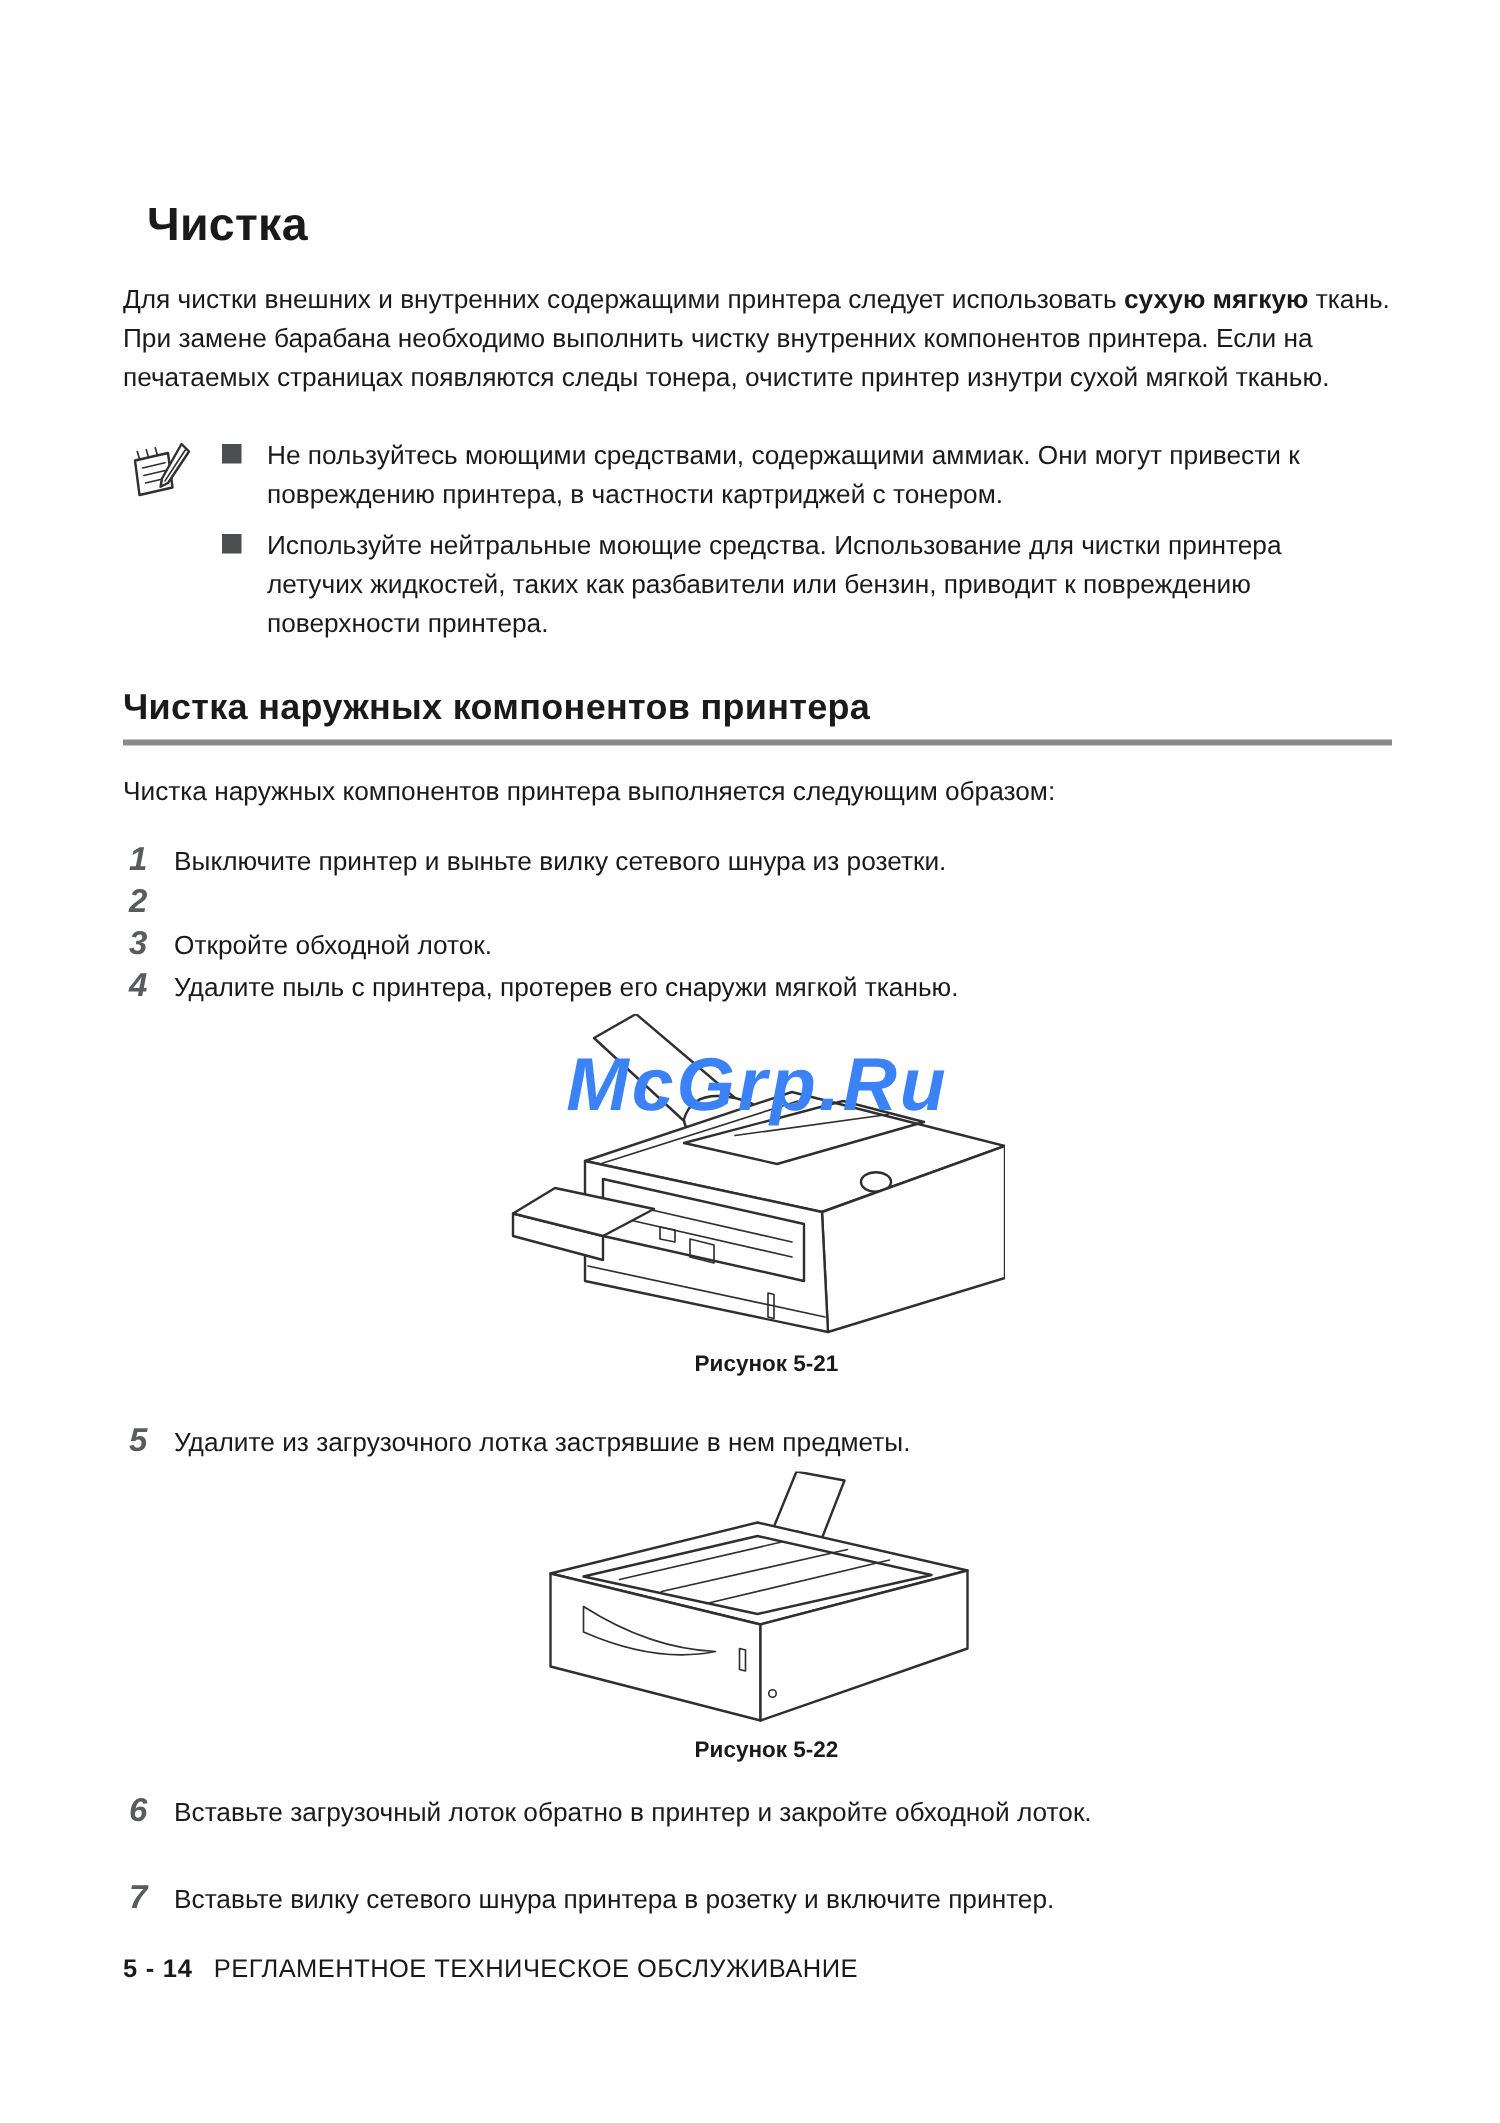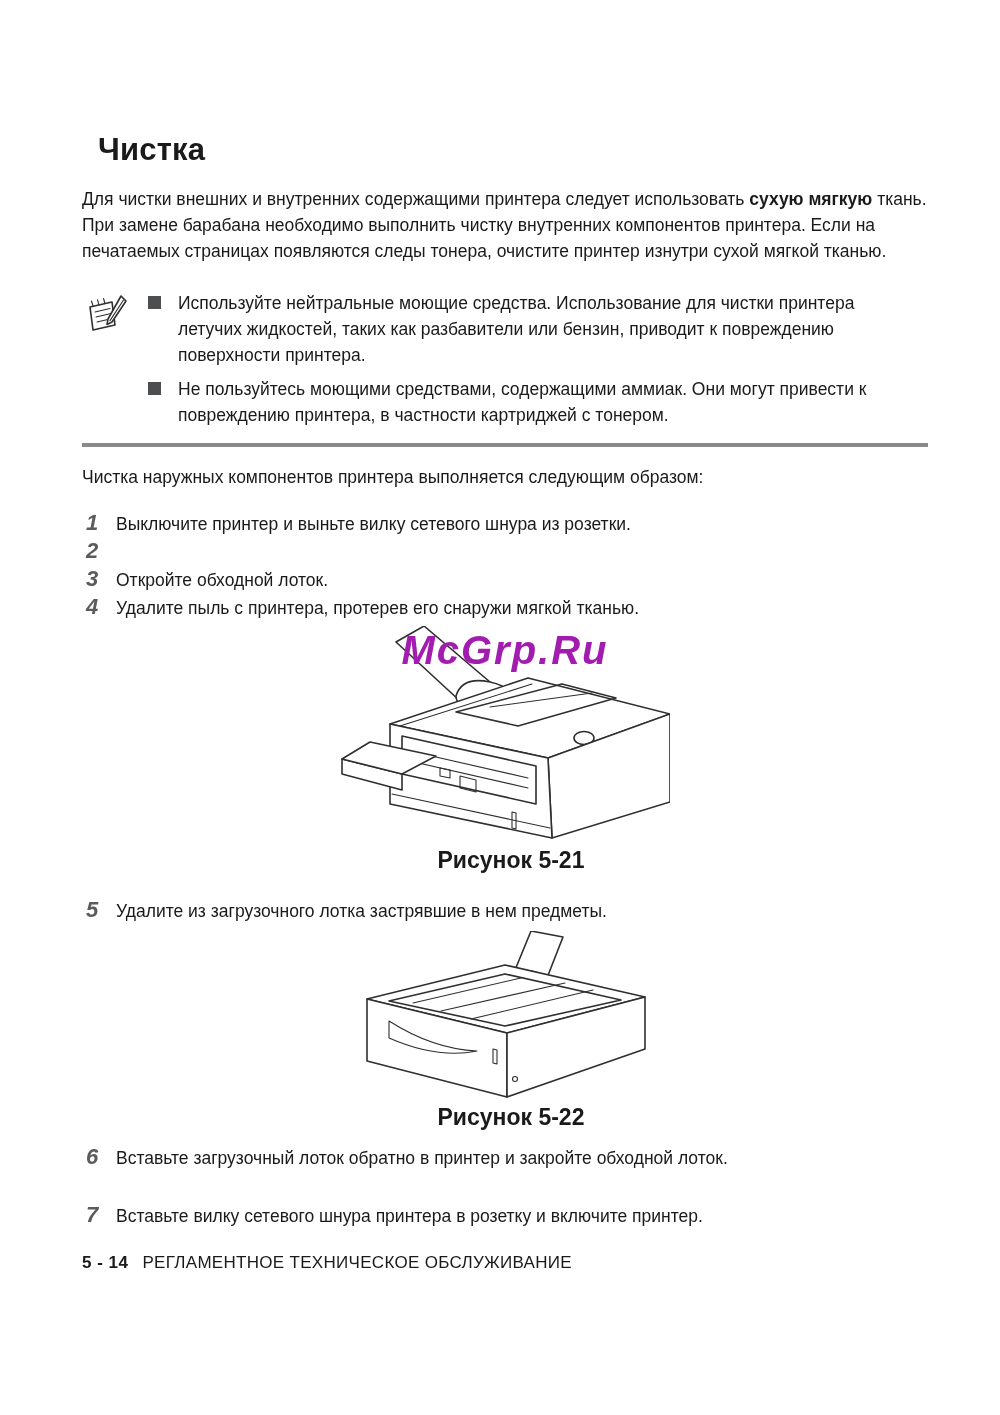--- a/index.html
+++ b/index.html
@@ -35,24 +35,24 @@
   .step-num{
     flex:0 0 30px;font-size:22px;font-weight:bold;font-style:italic;
     color:#5a5b5d;padding-left:4px;
   }
   .step-text{font-size:17.5px;line-height:28px;}
   .figure{width:100%;display:flex;flex-direction:column;align-items:center;}
   .figure-art{position:relative;}
   .fig-svg{display:block;}
   .watermark{
     position:absolute;left:50%;transform:translateX(-50%);
-    top:2px;font-size:40px;font-style:italic;font-weight:600;
-    color:#a21caf;letter-spacing:2px;white-space:nowrap;pointer-events:none;
-  }
-  .figure-caption{font-size:23px;font-weight:bold;line-height:22px;margin-top:3px;margin-left:12px;}
+    top:18px;font-size:50px;font-style:italic;font-weight:600;
+    color:#3b82f6;letter-spacing:2px;white-space:nowrap;pointer-events:none;
+  }
+  .figure-caption{font-size:15px;font-weight:bold;line-height:22px;margin-top:3px;margin-left:12px;}
   .fig1{margin-top:4px;}
   .fig2{margin-top:6px;}
   .step5{margin-top:26px;}
   .step6{margin-top:16px;}
   .step7{margin-top:30px;}
   .footer{
     margin-top:24px;font-size:17px;line-height:18px;display:flex;
     align-items:baseline;
   }
   .footer-num{font-weight:bold;margin-right:14px;letter-spacing:.5px;}
@@ -79,29 +79,30 @@
           <path class="nf thin" d="M11,14 l-1.5,-5 M17,12.8 l-1.5,-5 M23,11.5 l-1.5,-5"></path>
           <path class="nf thin" d="M13,20 L28,16.5 M14,25 L29,21.5 M15,30 L30,26.5"></path>
           <path d="M39,4 L44,9 L30,30 L25,32.5 L26,27 Z"></path>
           <path class="nf thin" d="M28,28.6 L41.5,8"></path>
         </svg>
       </span>
     </div>
     <div class="note-items">
       <div class="note-item">
         <span class="note-bullet"></span>
-        <span class="note-text">Используйте нейтральные моющие средства. Использование для чистки принтера летучих жидкостей, таких как разбавители или бензин, приводит к повреждению поверхности принтера.</span>
+        <span class="note-text">Не пользуйтесь моющими средствами, содержащими аммиак. Они могут привести к повреждению принтера, в частности картриджей с тонером.</span>
       </div>
       <div class="note-item">
         <span class="note-bullet"></span>
-        <span class="note-text">Не пользуйтесь моющими средствами, содержащими аммиак. Они могут привести к повреждению принтера, в частности картриджей с тонером.</span>
+        <span class="note-text">Используйте нейтральные моющие средства. Использование для чистки принтера летучих жидкостей, таких как разбавители или бензин, приводит к повреждению поверхности принтера.</span>
       </div>
     </div>
   </div>
 
+  <h2>Чистка наружных компонентов принтера</h2>
   <div class="heading-rule"></div>
 
   <p class="lead">Чистка наружных компонентов принтера выполняется следующим образом:</p>
 
   <div class="steps">
     <div class="step">
       <span class="step-num">1</span>
       <span class="step-text">Выключите принтер и выньте вилку сетевого шнура из розетки.</span>
     </div>
     <div class="step">

